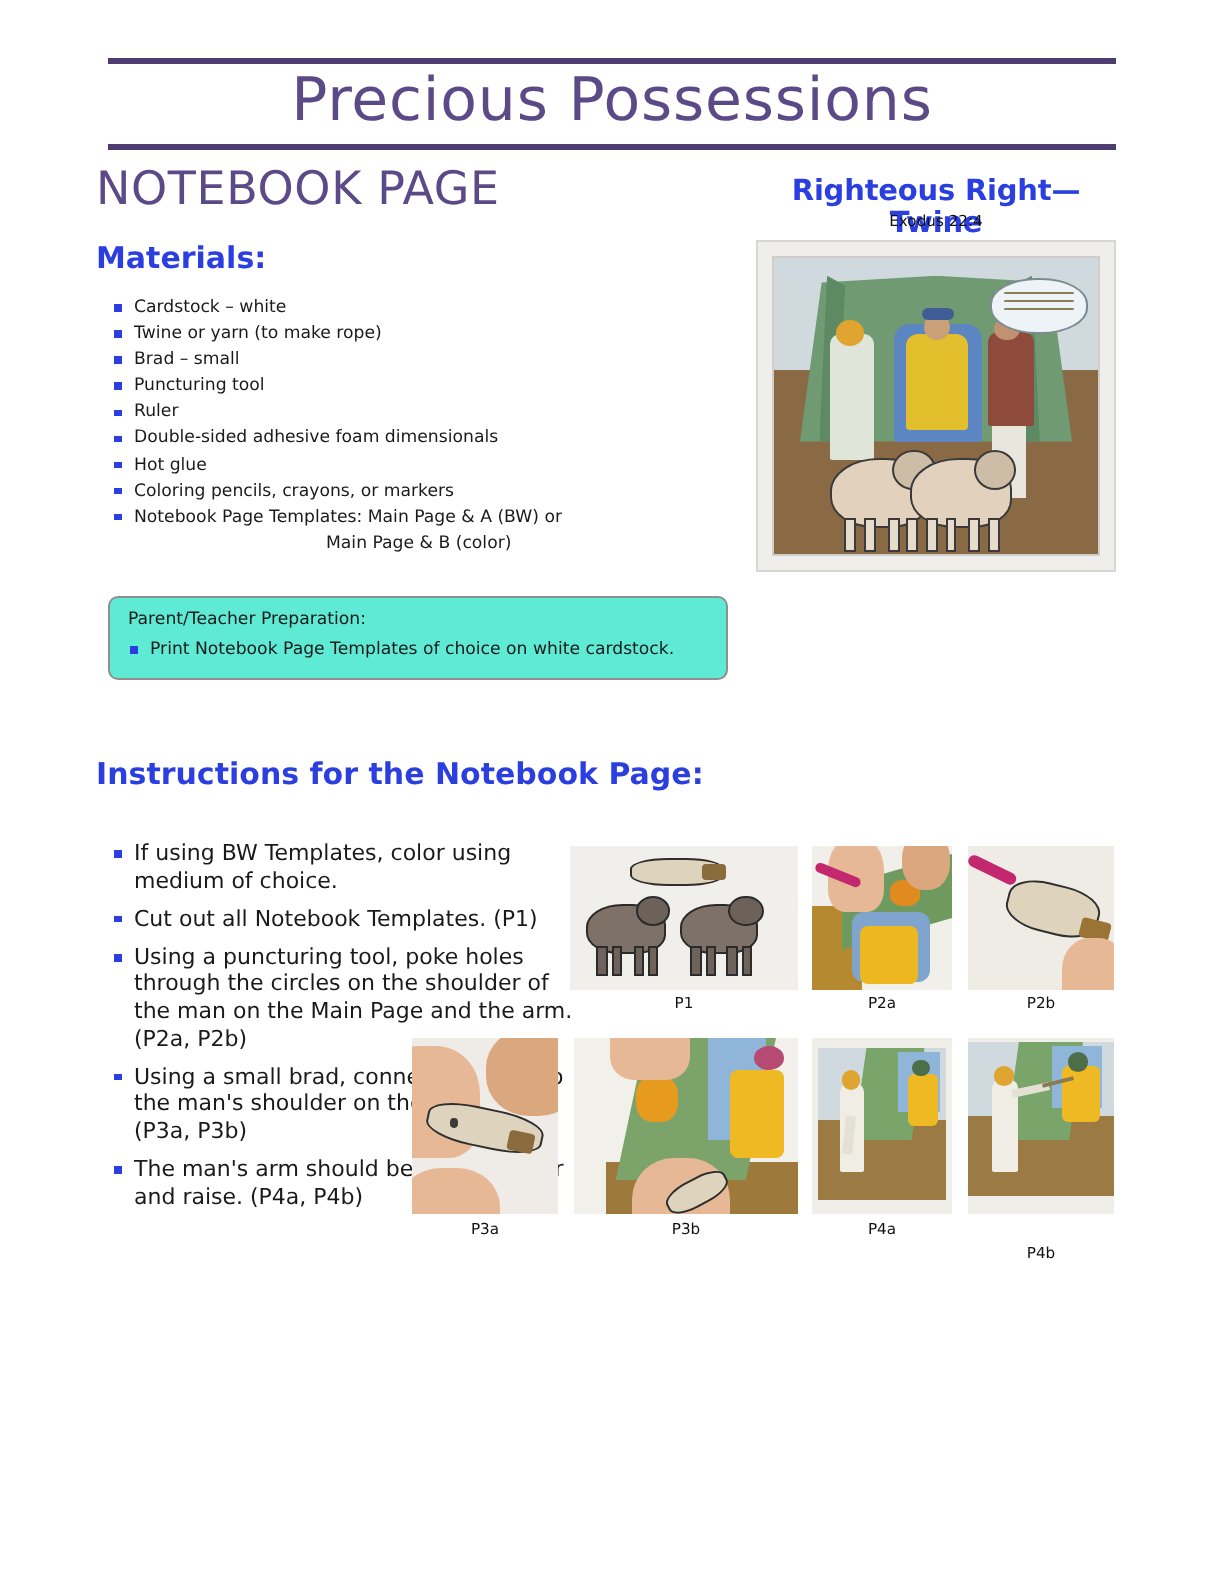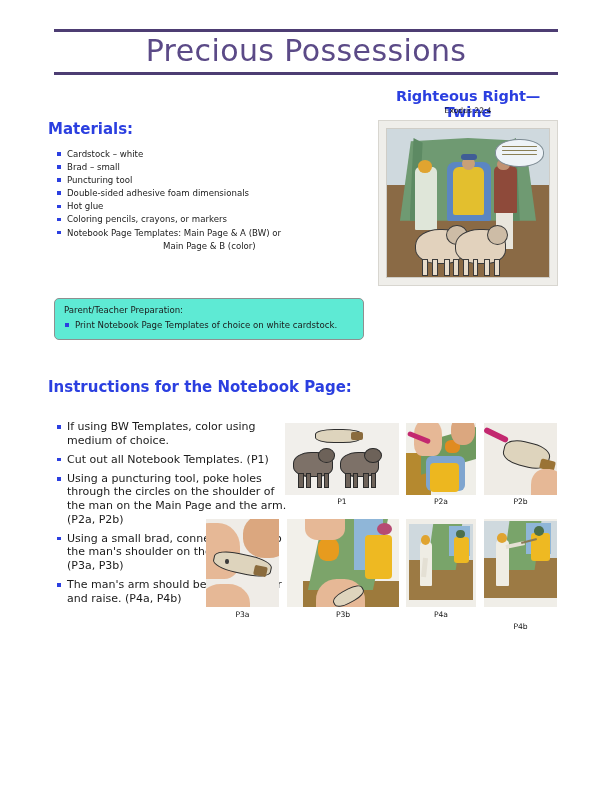--- a/index.html
+++ b/index.html
@@ -145,26 +145,29 @@
 </style>
 </head>
 <body>
 
 <div class="page">
 
   <div class="rule top"></div>
   <div class="doc-title">Precious Possessions</div>
   <div class="rule bottom"></div>
 
+  <div class="h-notebook">NOTEBOOK PAGE</div>
   <div class="h-materials">Materials:</div>
 
   <ul class="bl materials-list">
     <li><span>Cardstock – white</span></li>
+    <li><span>Twine or yarn (to make rope)</span></li>
     <li><span>Brad – small</span></li>
     <li><span>Puncturing tool</span></li>
+    <li><span>Ruler</span></li>
     <li><span>Double-sided adhesive foam dimensionals</span></li>
     <li><span>Hot glue</span></li>
     <li><span>Coloring pencils, crayons, or markers</span></li>
     <li>
       <span>Notebook Page Templates: Main Page &amp; A (BW) or</span>
       <span class="indent2">Main Page &amp; B (color)</span>
     </li>
   </ul>
 
   <div class="prep-box">

